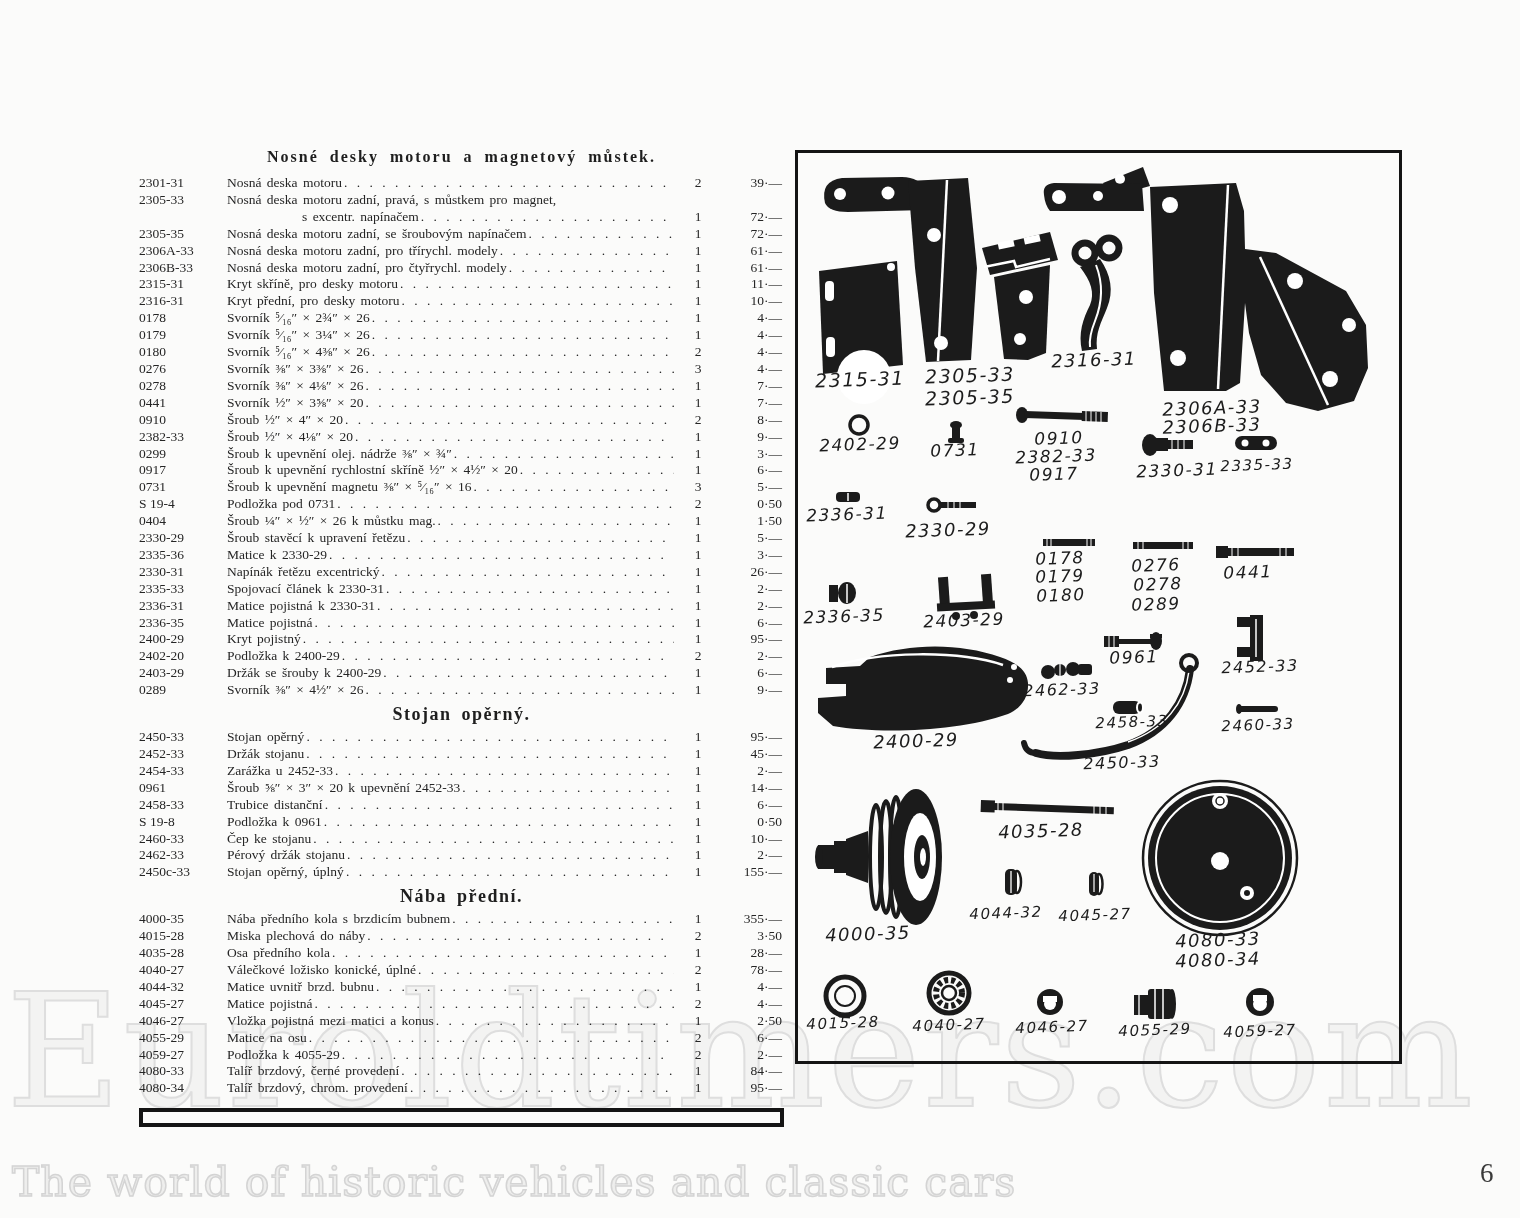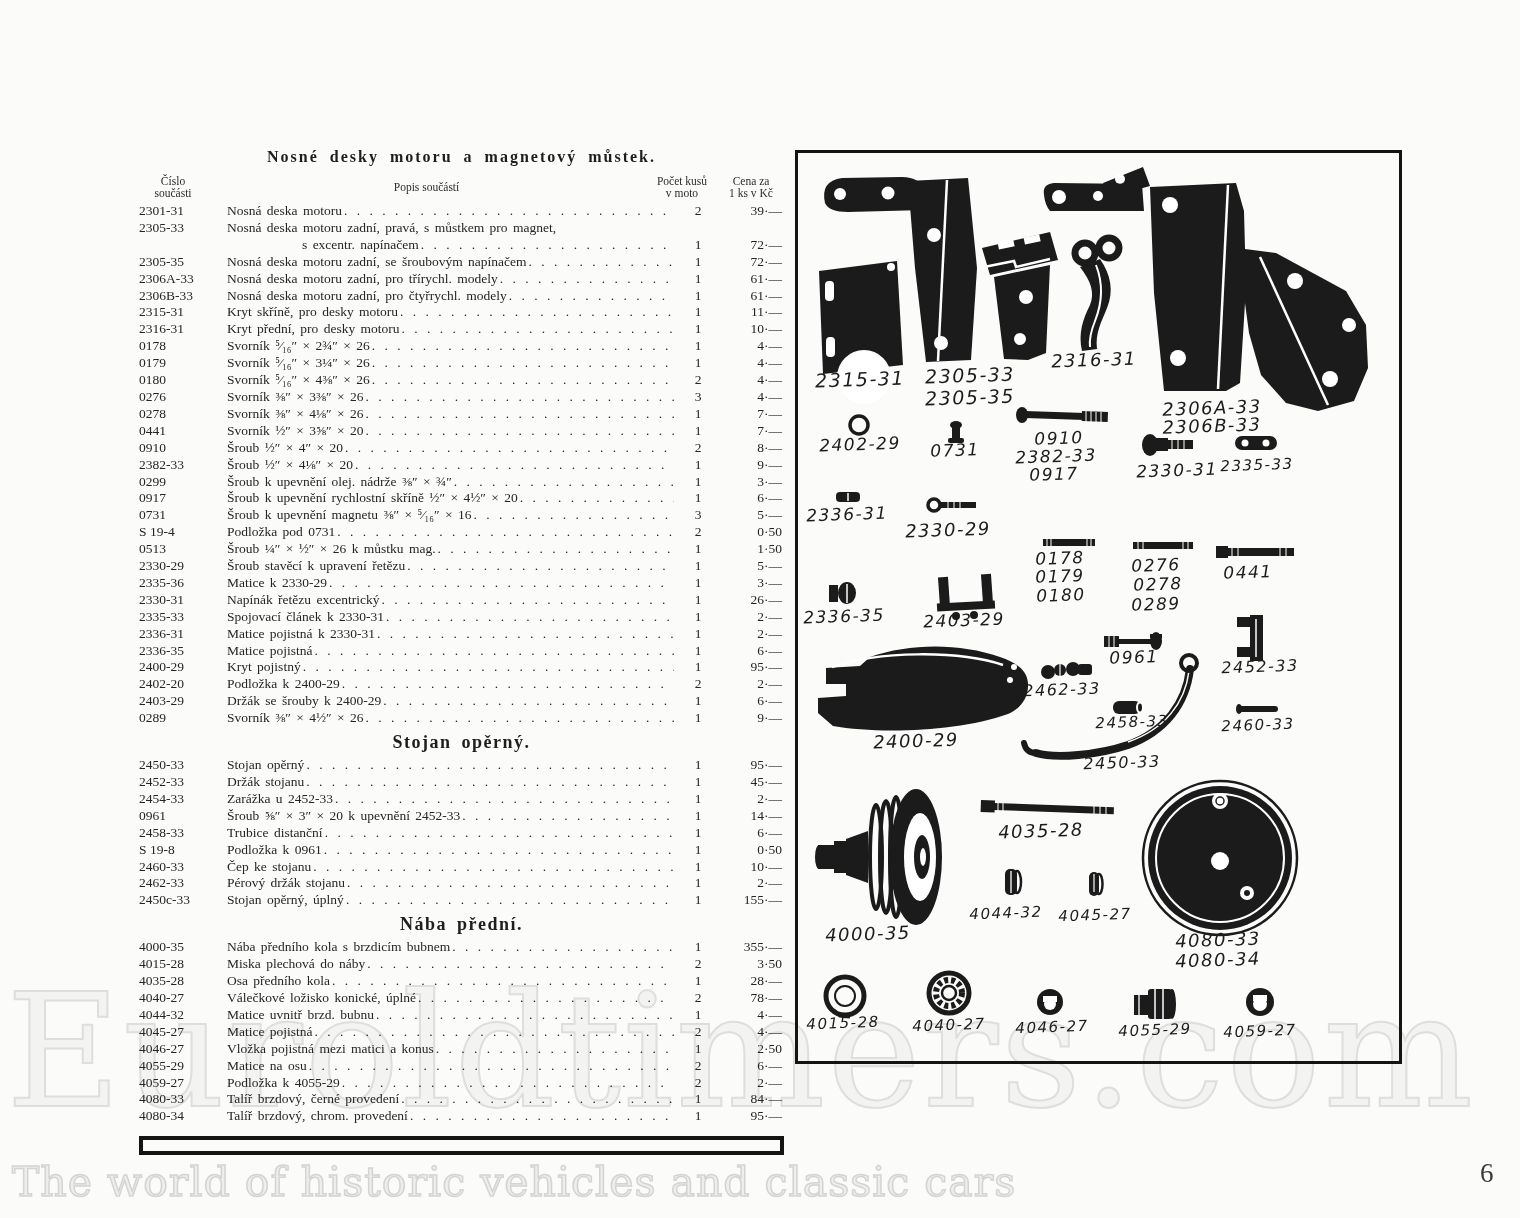--- a/index.html
+++ b/index.html
@@ -79,34 +79,20 @@
 </head>
 <body>
 
 <div class="watermark">Euroldtimers.com</div>
 <div class="tagline">The world of historic vehicles and classic cars</div>
 <div class="page-num">6</div>
 
 <div class="left-col">
   <div class="doc-title">Nosné desky motoru a magnetový můstek.</div>
 
-  <div class="t-head">
-    <span class="h-num">
-      <span>Číslo</span><br><span>součásti</span>
-    </span>
-    <span class="h-desc">
-      <span>Popis součástí</span>
-    </span>
-    <span class="h-qty">
-      <span>Počet kusů</span><br><span>v moto</span>
-    </span>
-    <span class="h-price">
-      <span>Cena za</span><br><span>1 ks v Kč</span>
-    </span>
-  </div>
 
   <div class="t-body" id="table-body">
       <div class="t-row">
         <span class="c-num">2301-31</span>
         <span class="c-desc">Nosná deska motoru</span>
         <span class="leader"></span>
         <span class="c-qty">2</span>
         <span class="c-price">39·—</span>
       </div>
       <div class="t-row">
@@ -236,21 +222,21 @@
         <span class="c-price">5·—</span>
       </div>
       <div class="t-row">
         <span class="c-num">S 19-4</span>
         <span class="c-desc">Podložka pod 0731</span>
         <span class="leader"></span>
         <span class="c-qty">2</span>
         <span class="c-price">0·50</span>
       </div>
       <div class="t-row">
-        <span class="c-num">0513</span>
+        <span class="c-num">0404</span>
         <span class="c-desc">Šroub ¼″ × ½″ × 26 k můstku mag.</span>
         <span class="leader"></span>
         <span class="c-qty">1</span>
         <span class="c-price">1·50</span>
       </div>
       <div class="t-row">
         <span class="c-num">2330-29</span>
         <span class="c-desc">Šroub stavěcí k upravení řetězu</span>
         <span class="leader"></span>
         <span class="c-qty">1</span>

